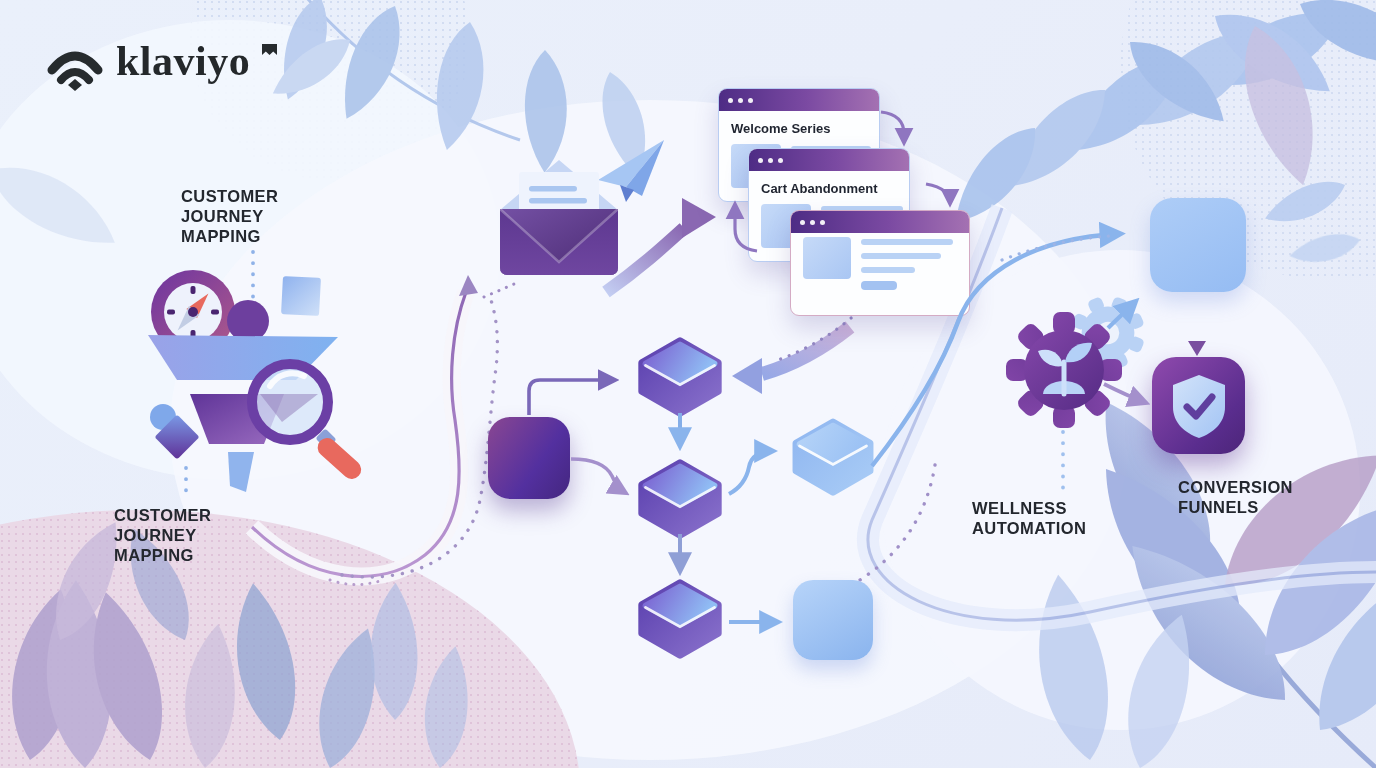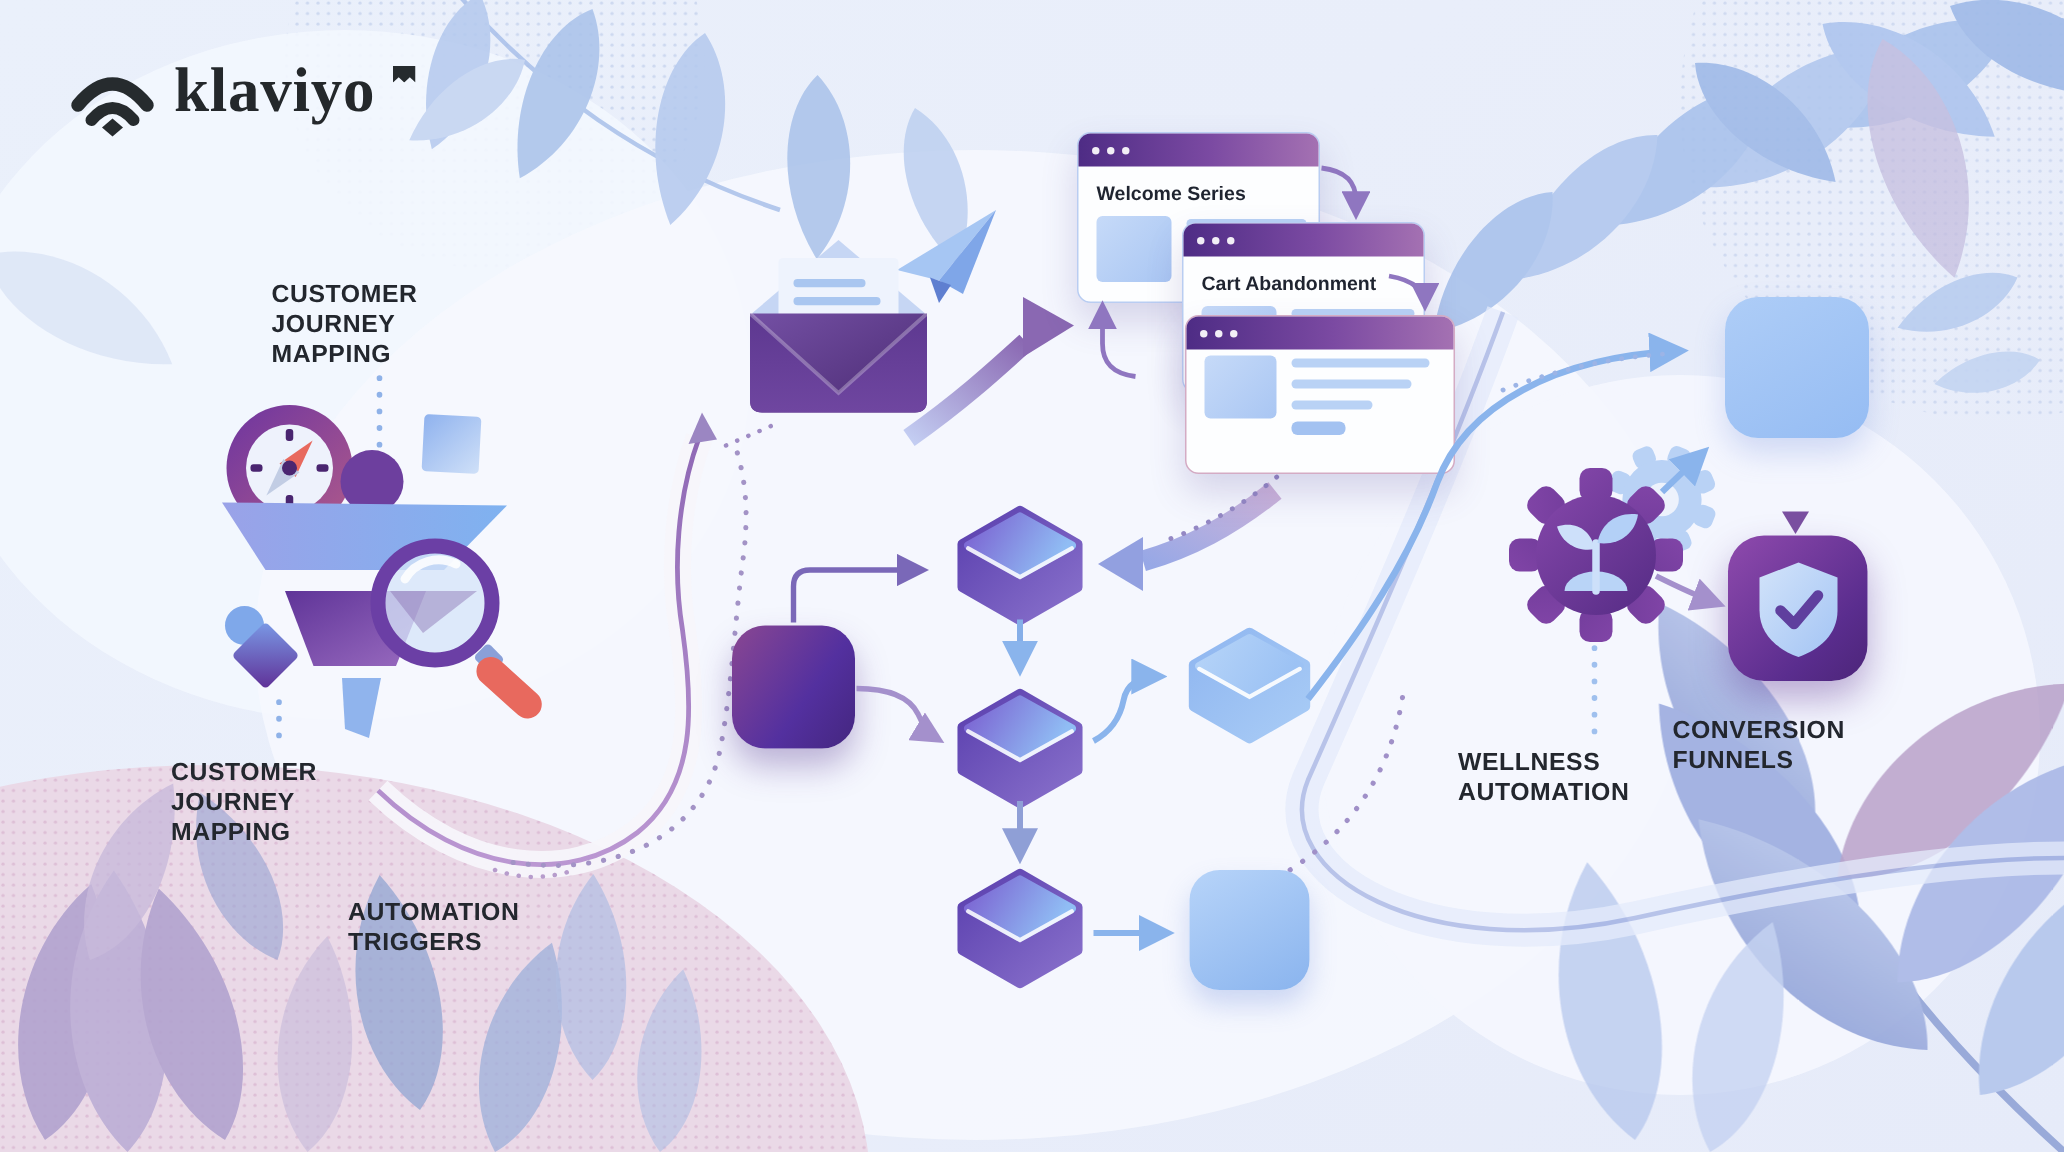--- a/index.html
+++ b/index.html
@@ -168,23 +168,22 @@
       <path d="M31,48 L38,54 L31,60 L24,54 Z" fill="#262b2e" transform="translate(0,-3)"></path>
     </svg>
     <span class="word">klaviyo</span>
     <svg class="tm" width="15" height="11" viewBox="0 0 15 11">
       <path d="M0,0 H15 V11 L11.2,7.5 7.5,11 3.8,7.5 0,11 Z" fill="#262b2e"></path>
     </svg>
   </div>
 
   <div class="stage-label" style="left:181px;top:186px;width:145px">CUSTOMER JOURNEY MAPPING</div>
   <div class="stage-label" style="left:114px;top:505px;width:146px">CUSTOMER JOURNEY MAPPING</div>
-  <div class="stage-label" style="left:232px;top:598px;width:164px">AUTOMATION TRIGGERS</div>
   <div class="stage-label" style="left:972px;top:498px;width:184px">WELLNESS AUTOMATION</div>
-  <div class="stage-label" style="left:1115px;top:477px;width:164px">CONVERSION FUNNELS</div>
+  <div class="stage-label" style="left:1178px;top:477px;width:164px">CONVERSION FUNNELS</div>
 
   <svg class="abs" style="left:118px;top:255px" width="265" height="255" viewBox="0 0 265 255">
     <defs>
       <linearGradient id="gFun1" x1="0" y1="0" x2="1" y2="0">
         <stop offset="0" stop-color="#9aa2e8"></stop>
           <stop offset="1" stop-color="#7fb2f0"></stop>
       </linearGradient>
       <linearGradient id="gFun2" x1="0" y1="0" x2="1" y2="1">
         <stop offset="0" stop-color="#5f3498"></stop>
           <stop offset="1" stop-color="#9a6cc0"></stop>
@@ -275,21 +274,21 @@
     <div class="wtitle">Welcome Series</div>
     <div class="content">
       <div class="thumb" style="width:50px;height:44px"></div>
       <div class="lines">
         <div class="ln" style="width:80px"></div>
         <div class="ln" style="width:58px"></div>
       </div>
     </div>
   </div>
 
-  <div class="window" style="left:788px;top:148px;width:160px;height:112px;z-index:4">
+  <div class="window" style="left:748px;top:148px;width:160px;height:112px;z-index:4">
     <div class="bar">
       <div class="dot"></div>
       <div class="dot"></div>
       <div class="dot"></div>
     </div>
     <div class="wtitle">Cart Abandonment</div>
     <div class="content">
       <div class="thumb" style="width:50px;height:44px"></div>
       <div class="lines">
         <div class="ln" style="width:82px"></div>

